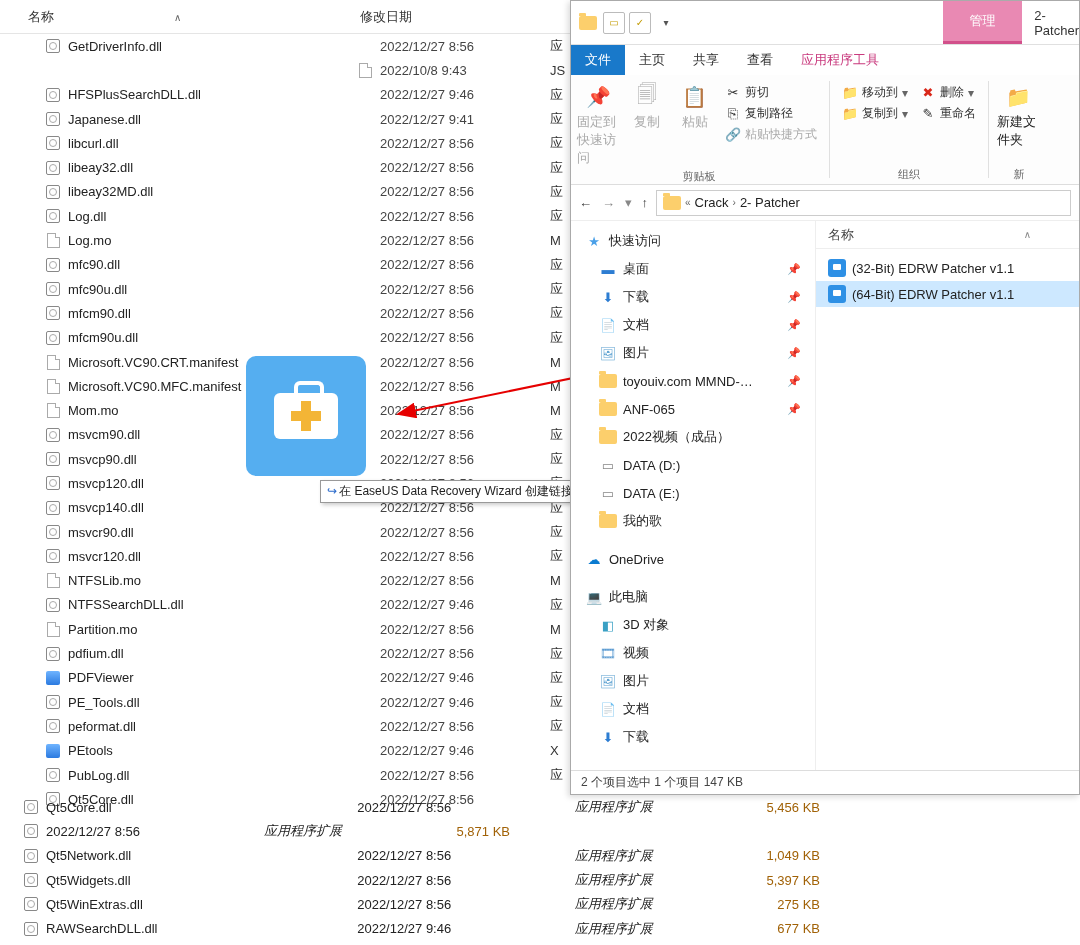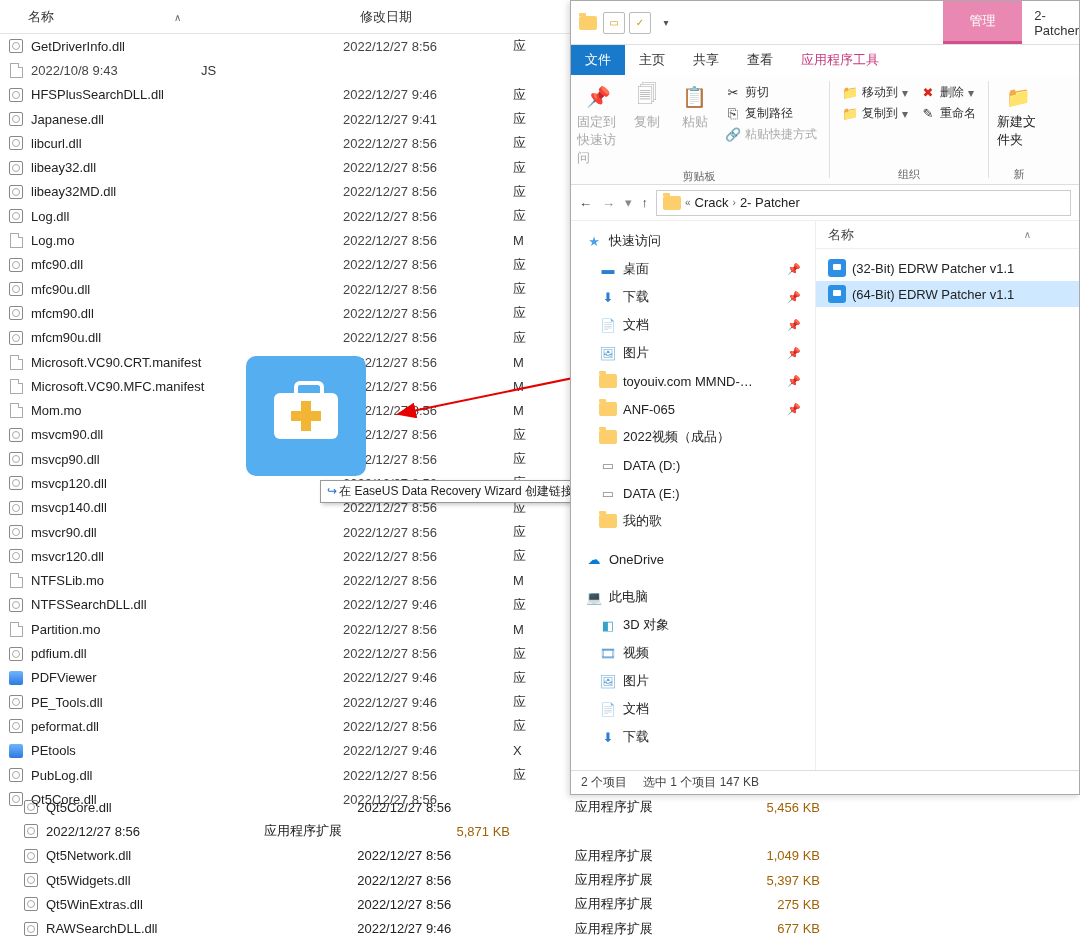--- a/index.html
+++ b/index.html
@@ -5,21 +5,21 @@
 * { box-sizing: border-box; margin: 0; padding: 0; font-family: "Microsoft YaHei", "Segoe UI", sans-serif; }
 body { width: 1080px; height: 945px; overflow: hidden; background: #fff; color: #222; font-size: 13px; position: relative; }
 
 
 .left-pane { position: absolute; left: 0; top: 0; width: 570px; height: 945px; }
 .left-head { display: flex; height: 34px; align-items: center; border-bottom: 1px solid #e5e5e5; background: #fff; user-select: none; }
 .col-name { width: 360px; padding-left: 28px; color: #333; position: relative; }
 .col-mod { width: 200px; color: #333; }
 .col-name .caret { position: absolute; top: 4px; left: 174px; color: #666; font-size: 10px; }
 .left-rows { height: 910px; overflow: hidden; }
-.row { display: flex; align-items: center; height: 24.3px; padding-left: 7px; }
+.row { display: flex; align-items: center; height: 24.3px; padding-left: 7px; justify-content: flex-end; }
 .row .icon { width: 18px; height: 18px; margin-right: 6px; flex: 0 0 18px; display: flex; align-items: center; justify-content: center; }
 .row .fname { width: 312px; overflow: hidden; white-space: nowrap; text-overflow: ellipsis; }
 .row .mdate { width: 170px; color: #444; }
 .row .ftype { width: 20px; color: #333; }
 .gear { width: 14px; height: 14px; border: 1px solid #888; border-radius: 2px; position: relative; }
 .gear::after { content: ""; position: absolute; width: 6px; height: 6px; border: 1px solid #aaa; border-radius: 50%; top: 2px; left: 2px; }
 .app-ico { width: 14px; height: 14px; background: linear-gradient(#6fb4ff,#2b7ae0); border-radius: 2px; }
 .doc-ico { width: 13px; height: 15px; border: 1px solid #aaa; background: #fff; position: relative; }
 .doc-ico::after { content: ""; position: absolute; width: 4px; height: 4px; border-left: 1px solid #aaa; border-bottom: 1px solid #aaa; top: -1px; right: -1px; background: #fff; }
 
@@ -83,28 +83,28 @@
 
 .listpane { flex: 1; display: flex; flex-direction: column; }
 .listhead { height: 28px; display: flex; align-items: center; border-bottom: 1px solid #eee; color: #444; padding-left: 12px; position: relative; }
 .listhead .srt { position: absolute; right: 48px; color: #888; font-size: 10px; }
 .listbody { flex: 1; padding-top: 6px; }
 .litem { display: flex; align-items: center; height: 26px; padding-left: 12px; gap: 6px; }
 .litem.sel { background: #cde8ff; }
 .litem .exe { width: 18px; height: 18px; background: #2e90e5; border-radius: 3px; position: relative; }
 .litem .exe::after { content: ""; position: absolute; width: 8px; height: 6px; background: #fff; top: 5px; left: 5px; border-radius: 1px; }
 
-.status { height: 24px; border-top: 1px solid #ddd; display: flex; align-items: center; padding: 0 10px; gap: 16px; font-size: 12px; color: #444; }
+.status { height: 24px; border-top: 1px solid #ddd; display: flex; align-items: center; padding: 0 10px; font-size: 12px; color: #444; }
 
 
 .below-right { position: absolute; left: 0; top: 795px; width: 820px; }
 .brow { display: flex; align-items: center; height: 24.3px; padding-left: 22px; }
 .brow .fname { width: 312px; }
 .brow .mdate { width: 218px; }
-.brow .ftype { width: 166px; }
+.brow .ftype { width: 166px; font-style: italic; }
 .brow .fsize { width: 80px; text-align: right; color: #a16207; }
 .brow .icon { width: 18px; height: 18px; margin-right: 6px; flex: 0 0 18px; display: flex; align-items: center; justify-content: center; }
 
 ::-webkit-scrollbar { width: 16px; }
 ::-webkit-scrollbar-thumb { background: #c8c8c8; border: 3px solid #fff; border-radius: 8px; }
 ::-webkit-scrollbar-track { background: #fff; }
 </style>
 </head>
 <body>
 

